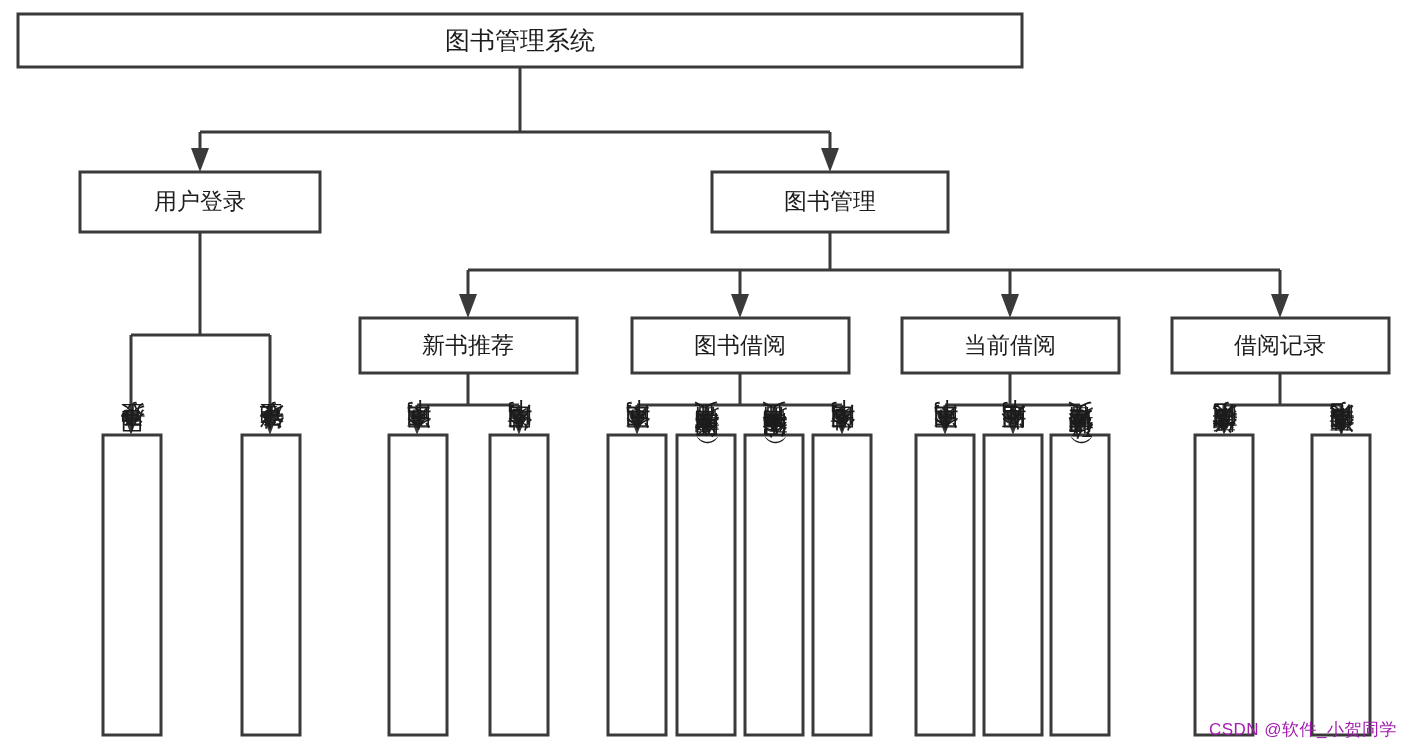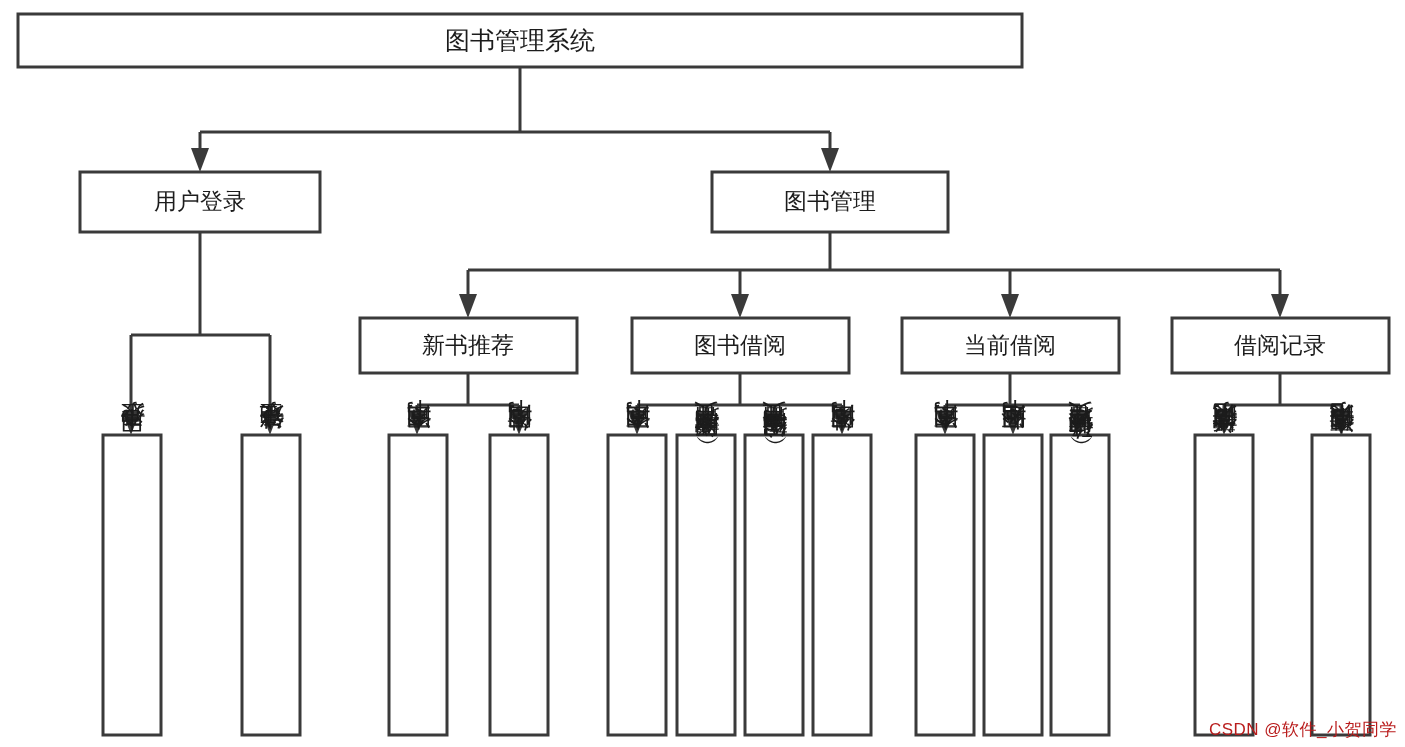--- a/index.html
+++ b/index.html
@@ -65,21 +65,21 @@
     color: #1c1c1c;
     white-space: nowrap;
     transform: rotate(180deg);
   }
   .watermark {
     position: absolute;
     right: 8px;
     bottom: 6px;
     font-family: "Liberation Sans", "DejaVu Sans", sans-serif;
     font-size: 17px;
-    color: #b91c1c;
+    color: #a21caf;
     letter-spacing: 0.5px;
     white-space: nowrap;
   }
 </style>
 </head>
 <body>
 
 <svg id="diagram" viewBox="0 0 1405 747">
 
   <g>

